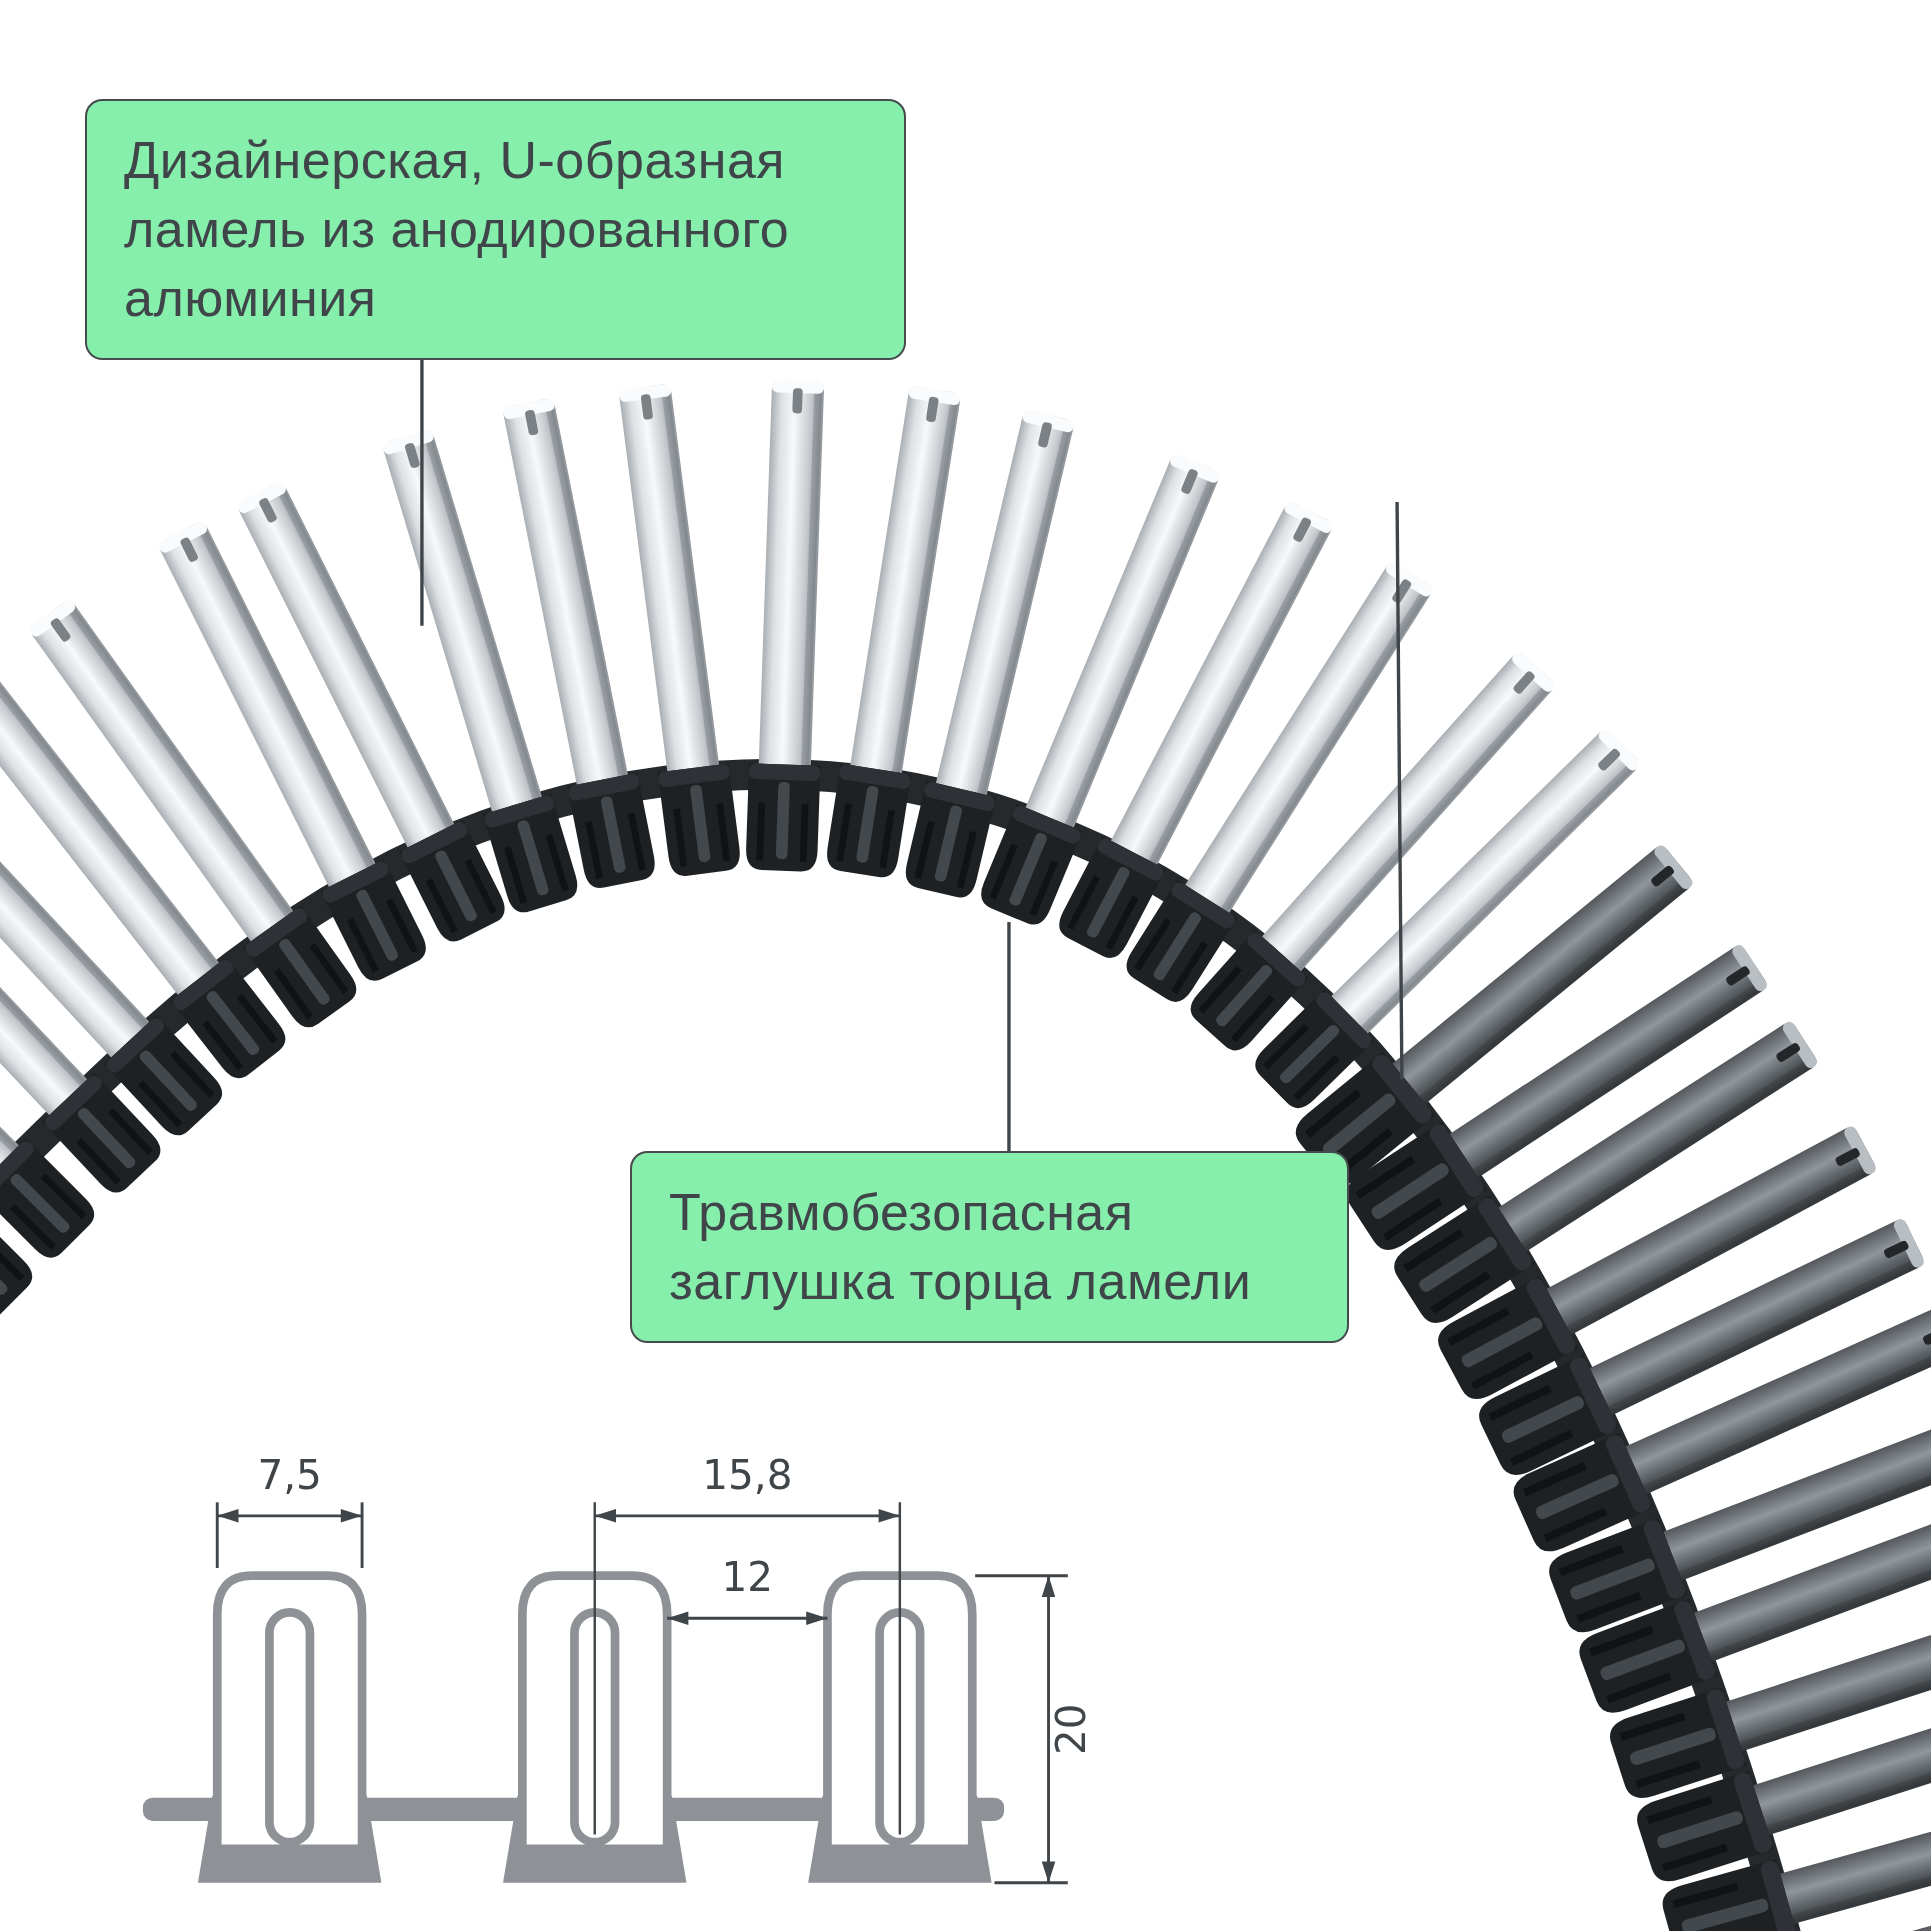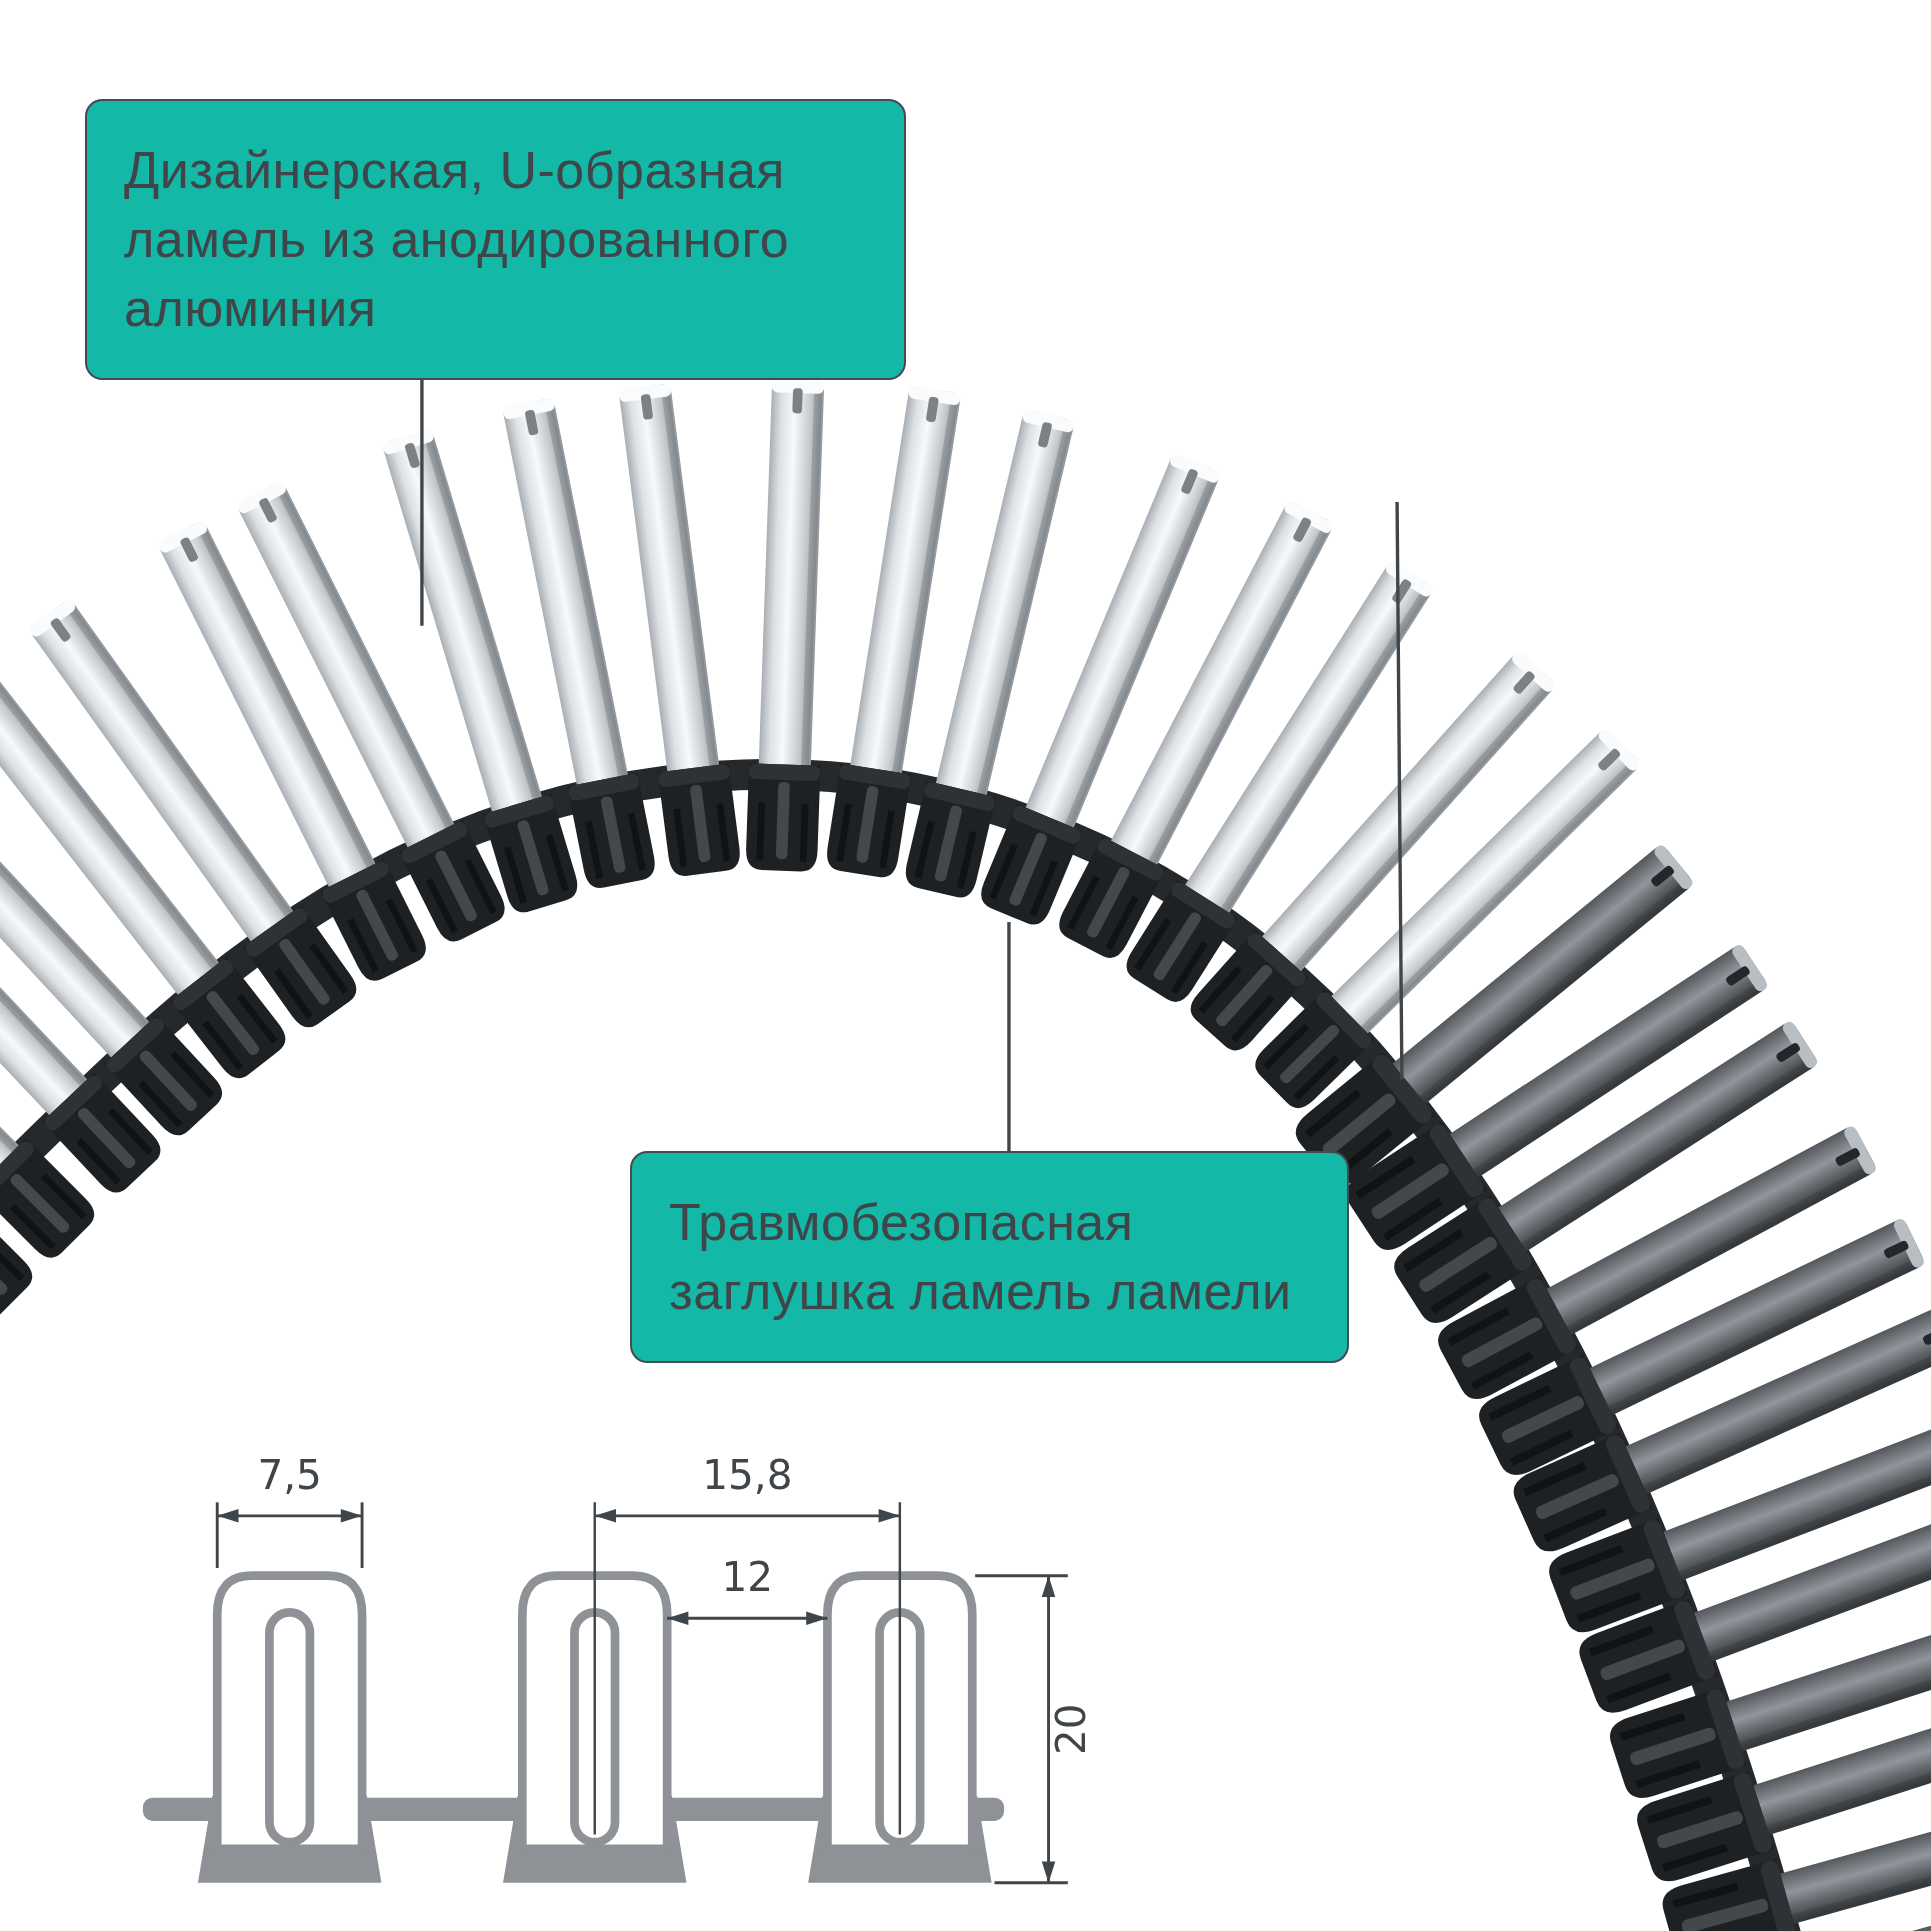--- a/index.html
+++ b/index.html
@@ -1,24 +1,24 @@
 <!DOCTYPE html>
 <html><head>
 <meta charset="utf-8">
 <style>
   html,body{margin:0;padding:0;background:#ffffff;}
   #stage{position:relative;width:1931px;height:1931px;background:#ffffff;overflow:hidden;
          font-family:"Liberation Sans","DejaVu Sans",sans-serif;}
   #scene{position:absolute;left:0;top:0;width:1931px;height:1931px;}
   .callout{
     position:absolute;
-    background:#14b8a6;
+    background:#86efac;
     border:2.9px solid #464b4f;
     border-radius:17.4px;
-    padding:35px 37px;
+    padding:25px 37px;
     font-size:52px;
     line-height:1.33;
     letter-spacing:0.5px;
     color:#3f4549;
     white-space:pre-line;
     z-index:2;
   }
   #callout-lamella{left:85px;top:99px;width:743px;}
   #callout-fixator{left:1091px;top:114px;width:714px;}
   #callout-endcap{left:630px;top:1151px;width:641px;}
@@ -511,15 +511,15 @@
       <text transform="translate(1124 1791) rotate(-90)" font-size="42" text-anchor="middle">20</text>
     </g>
   </svg>
 
   <div class="callout" id="callout-lamella">Дизайнерская, U-образная
 ламель из анодированного
 алюминия</div>
 
 
   <div class="callout" id="callout-endcap">Травмобезопасная
-заглушка ламель ламели</div>
+заглушка торца ламели</div>
 </div>
 
 
 </body></html>

